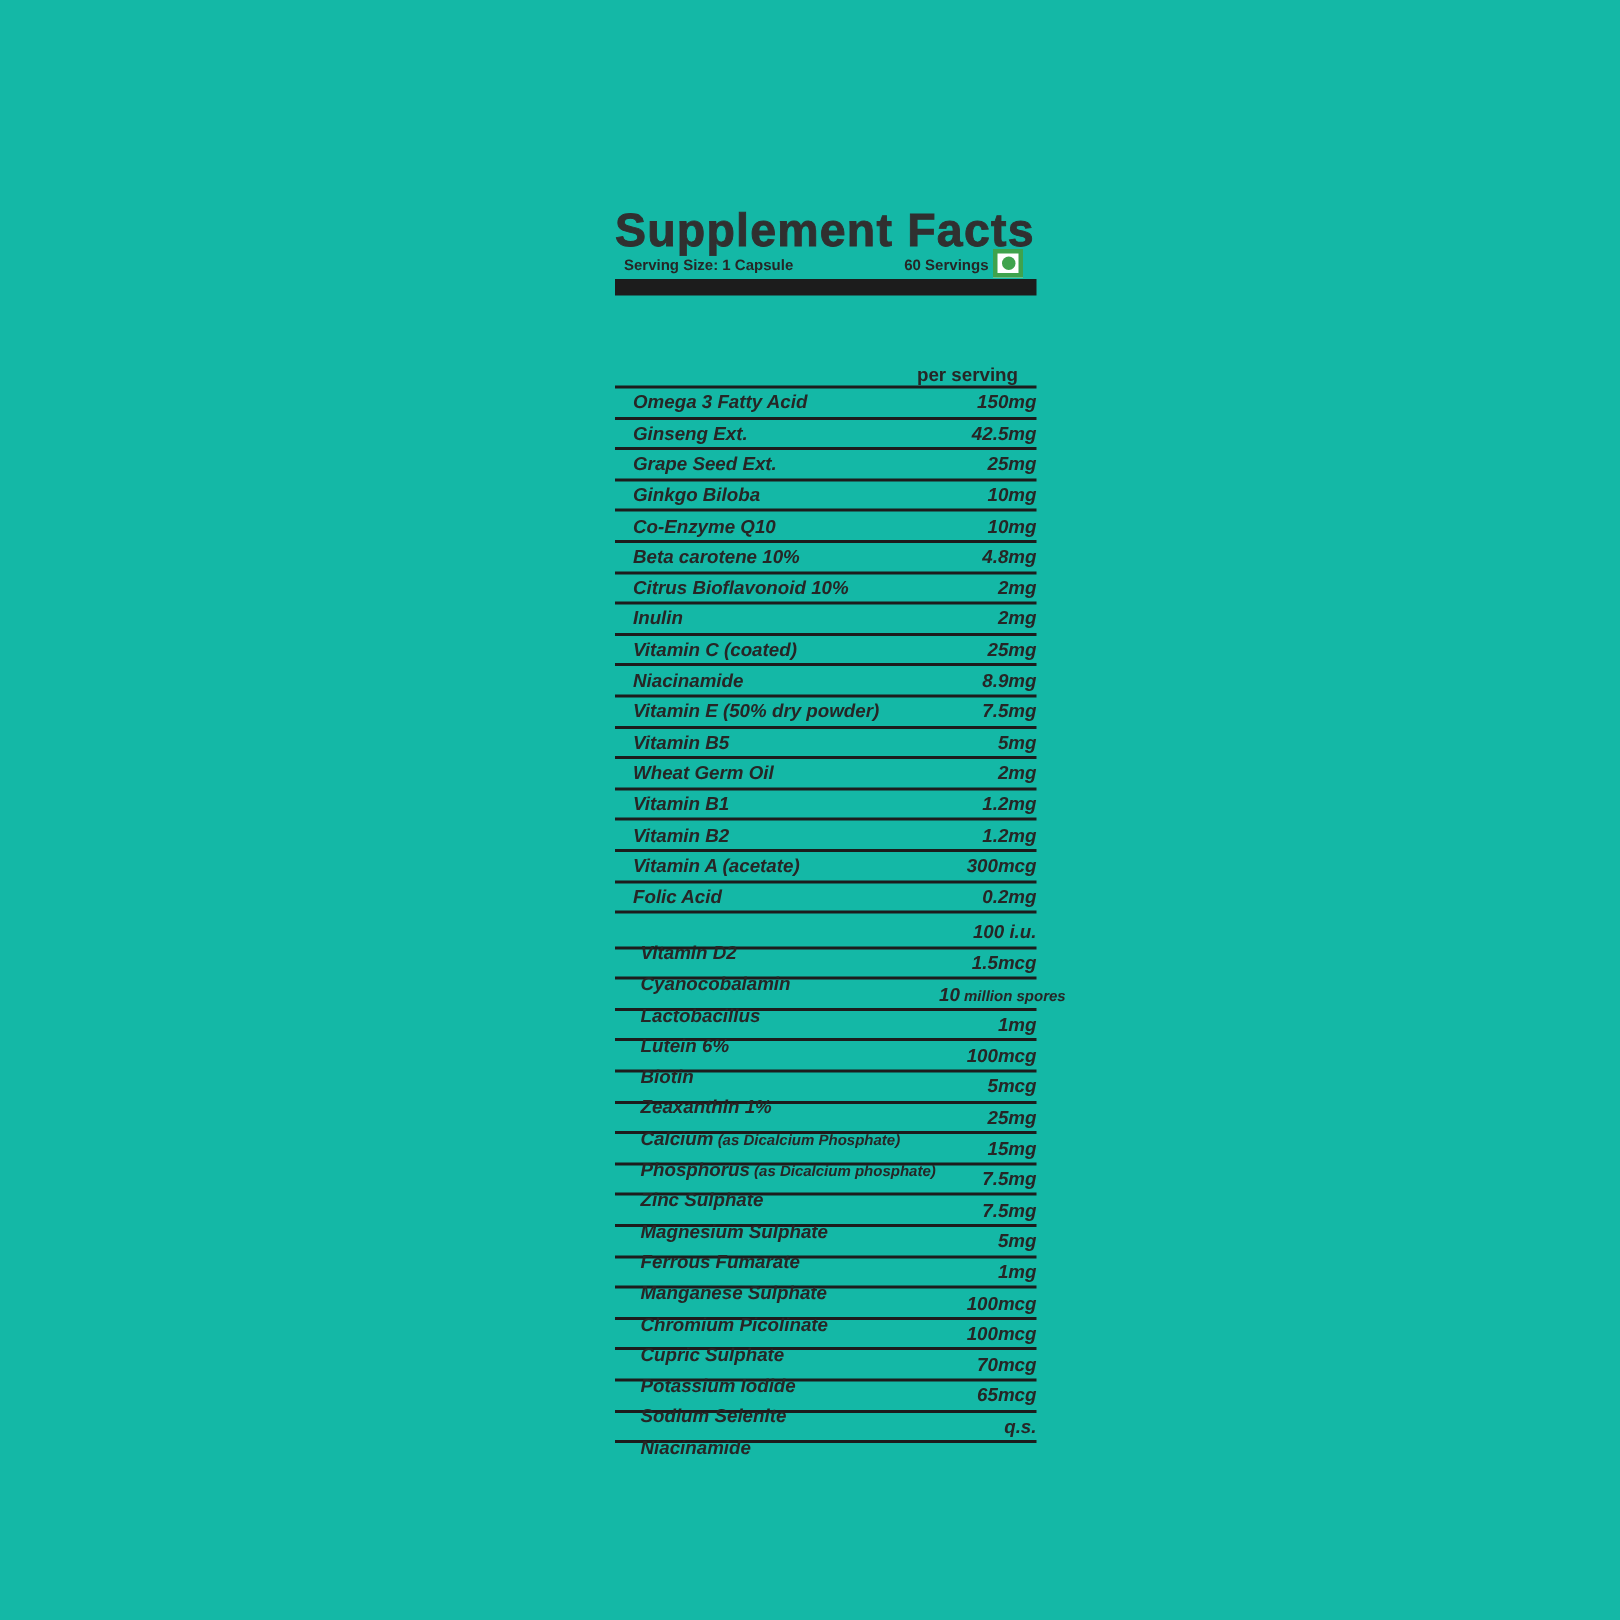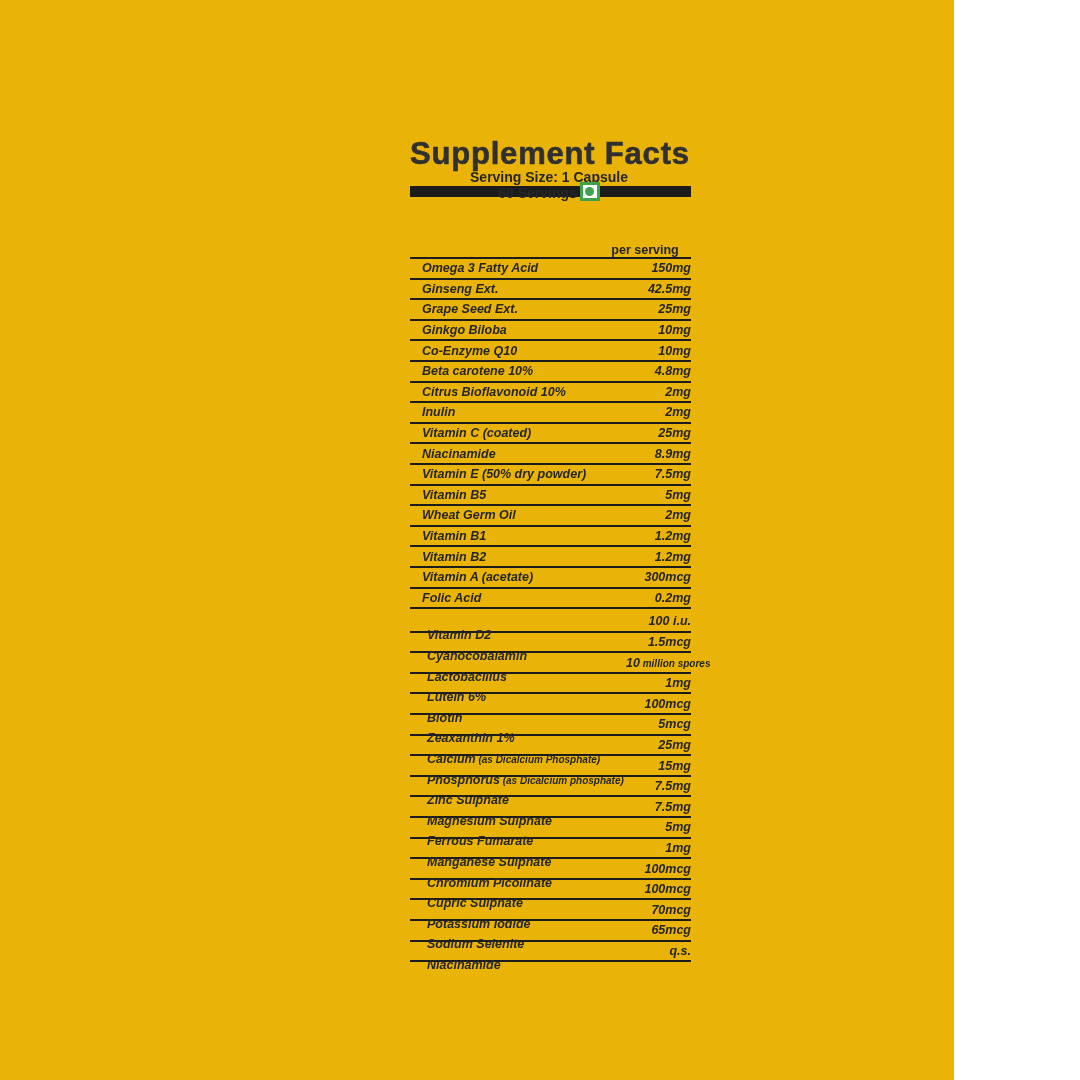--- a/index.html
+++ b/index.html
@@ -3,22 +3,22 @@
 <meta charset="utf-8">
 <style>
   * { box-sizing: border-box; margin: 0; padding: 0; }
   html, body { background: #ffffff; }
   body {
     width: 1080px; height: 1080px;
     font-family: "Liberation Sans", sans-serif;
   }
   .stage {
     position: relative;
-    width: 954px; height: 1080px;
-    background: #eab308;
+    width: 1080px; height: 1080px;
+    background: #14b8a6;
     overflow: hidden;
   }
   .panel {
     position: absolute;
     left: 410px; top: 139px;
     width: 281px;
     color: #262626;
     font-weight: bold;
   }
   .title {
@@ -28,25 +28,24 @@
     letter-spacing: 0.8px;
     white-space: nowrap;
     color: #303030;
     -webkit-text-stroke: 0.6px #303030;
   }
   .serving-row {
     display: flex;
     justify-content: space-between;
     align-items: center;
     height: 17px;
-    font-size: 14px;
+    font-size: 10px;
     padding-left: 6px;
     padding-right: 9px;
     white-space: nowrap;
-    flex-direction: column;
   }
   .servings-wrap { display: flex; align-items: center; }
   .veg-icon {
     display: inline-flex;
     align-items: center;
     justify-content: center;
     width: 20px; height: 19px;
     border: 3px solid #3fa34d;
     background: #ffffff;
     margin-left: 3px;

